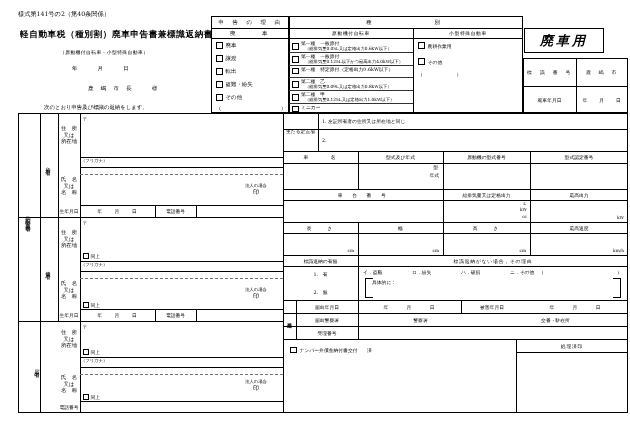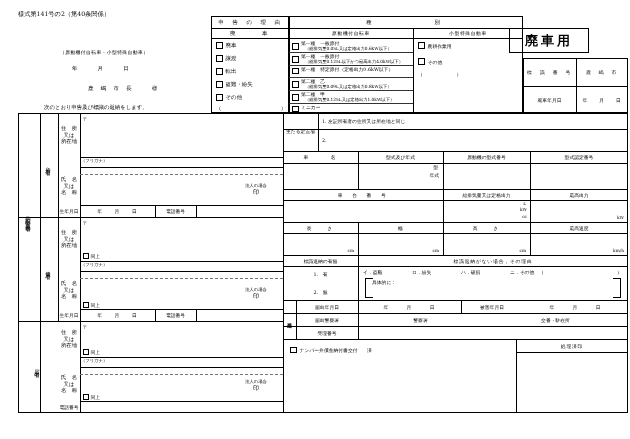--- a/index.html
+++ b/index.html
@@ -48,30 +48,31 @@
   }
   .seal{font-size:4.3px;text-align:center;line-height:1.15;}
 </style>
 </head>
 <body>
 
 <div class="page">
 
   <div class="abs" style="left:18px;top:10px;">様式第141号の2（第40条関係）</div>
 
+  <div class="abs lg bold" style="left:20px;top:29px;letter-spacing:0.6px;">軽自動車税（種別割）廃車申告書兼標識返納書</div>
 
   <div class="abs tiny2" style="left:60px;top:49px;letter-spacing:0.4px;">（原動機付自転車・小型特殊自動車）</div>
 
   <div class="abs sm" style="left:72px;top:65px;letter-spacing:1px;">年　　　月　　　日</div>
 
   <div class="abs sm" style="left:88px;top:85px;letter-spacing:1px;">鹿　嶋　市　長　　　様</div>
 
   <div class="abs sm" style="left:44px;top:104px;">次のとおり申告及び標識の返納をします。</div>
 
-  <div class="abs stamp" style="left:509px;top:28px;width:80px;height:25px;">廃車用</div>
+  <div class="abs stamp" style="left:524px;top:28px;width:80px;height:25px;font-style:italic;">廃車用</div>
 
   <div class="bx" style="left:211px;top:16px;width:78px;height:97px;"></div>
   <div class="abs ctr sm" style="left:211px;top:17px;width:78px;height:11px;letter-spacing:1.6px;">申　告　の　理　由</div>
   <div class="hl" style="left:211px;top:28px;width:78px;"></div>
   <div class="abs ctr sm" style="left:211px;top:28px;width:78px;height:10px;letter-spacing:2.6px;">廃　　　車</div>
   <div class="hl" style="left:211px;top:38px;width:78px;"></div>
 
   <div class="abs lft sm" style="left:216px;top:39px;width:72px;height:13px;">
     <span class="cb"></span>
     <span>廃車</span>

